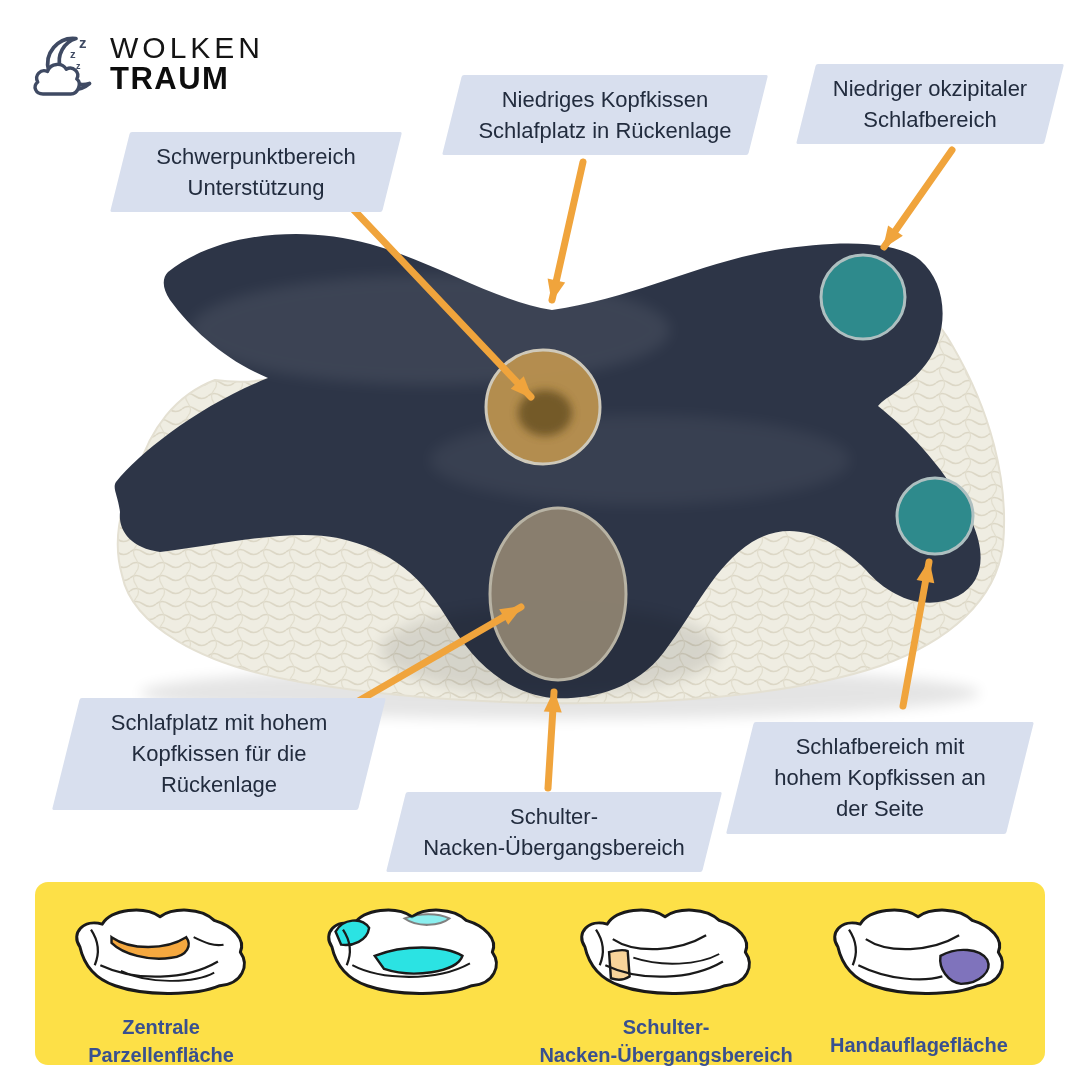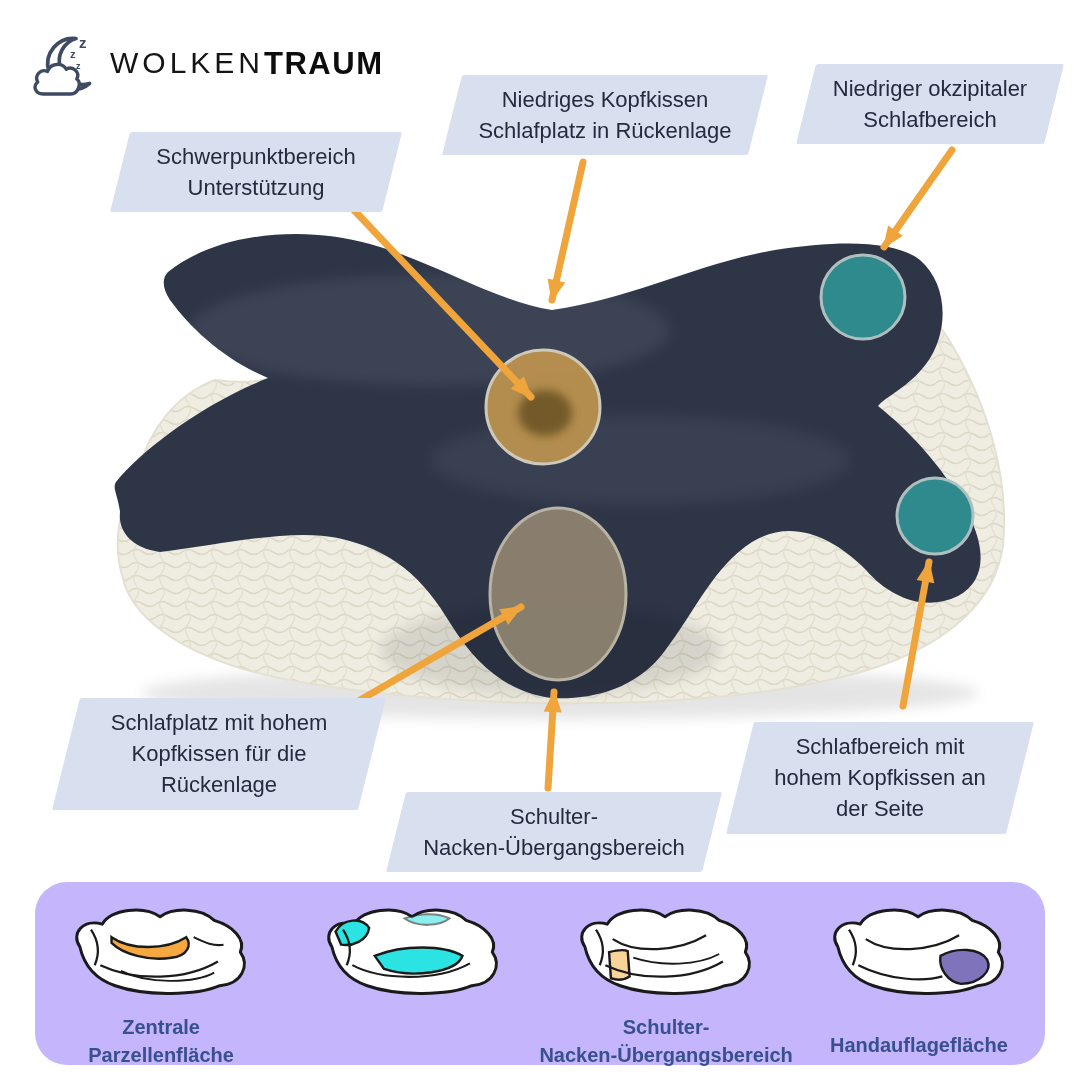--- a/index.html
+++ b/index.html
@@ -3,37 +3,37 @@
 <meta charset="utf-8">
 <style>
   html,body{margin:0;padding:0;}
   body{
     width:1080px;height:1080px;position:relative;overflow:hidden;
     background:#ffffff;font-family:"Liberation Sans",sans-serif;
   }
   .scene{position:absolute;left:0;top:0;width:1080px;height:1080px;}
   
   .logo{position:absolute;left:26px;top:28px;display:flex;align-items:center;gap:8px;}
-  .brand{display:flex;flex-direction:row;line-height:1.02;}
+  .brand{display:flex;flex-direction:column;line-height:1.02;}
   .brand-1{font-size:30px;font-weight:normal;letter-spacing:4px;color:#141414;}
   .brand-2{font-size:31px;font-weight:bold;letter-spacing:1.5px;color:#0d0d0d;}
   
   .callout{
     position:absolute;background:#D8DFEE;transform:skewX(-14deg);
     padding:9px 6px;box-sizing:border-box;border-radius:2px;
   }
   .callout-inner{
     transform:skewX(14deg);text-align:center;color:#222C3E;
     font-size:22px;line-height:1.42;width:100%;
   }
   .callout-inner div{white-space:nowrap;}
   
   .band{
     position:absolute;left:35px;top:882px;width:1010px;height:183px;
-    background:#c4b5fd;border-radius:32px;display:flex;align-items:stretch;
+    background:#fde047;border-radius:13px;display:flex;align-items:stretch;
   }
   .card{flex:1 1 0;display:flex;flex-direction:column;align-items:center;padding-top:16px;}
   .card-icon{height:112px;display:flex;align-items:center;justify-content:center;}
   .card-label{
     margin-top:4px;text-align:center;color:#39508F;font-weight:bold;
     font-size:20px;line-height:1.38;
   }
   .card-label div{white-space:nowrap;}
   .card4 .card-label{margin-top:22px;}
 </style>

